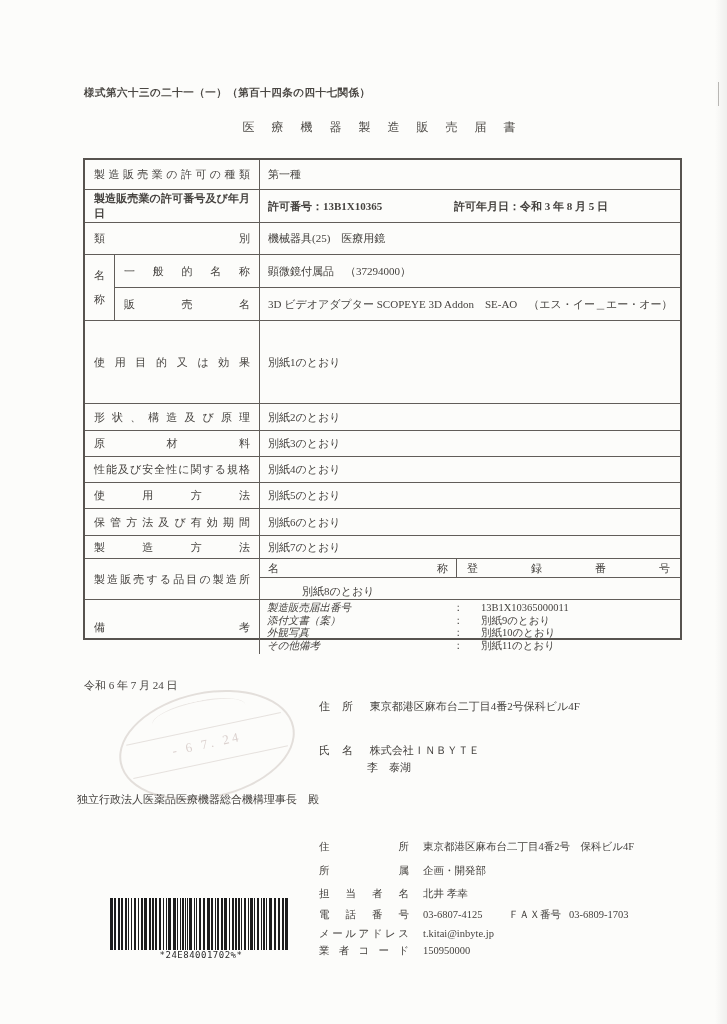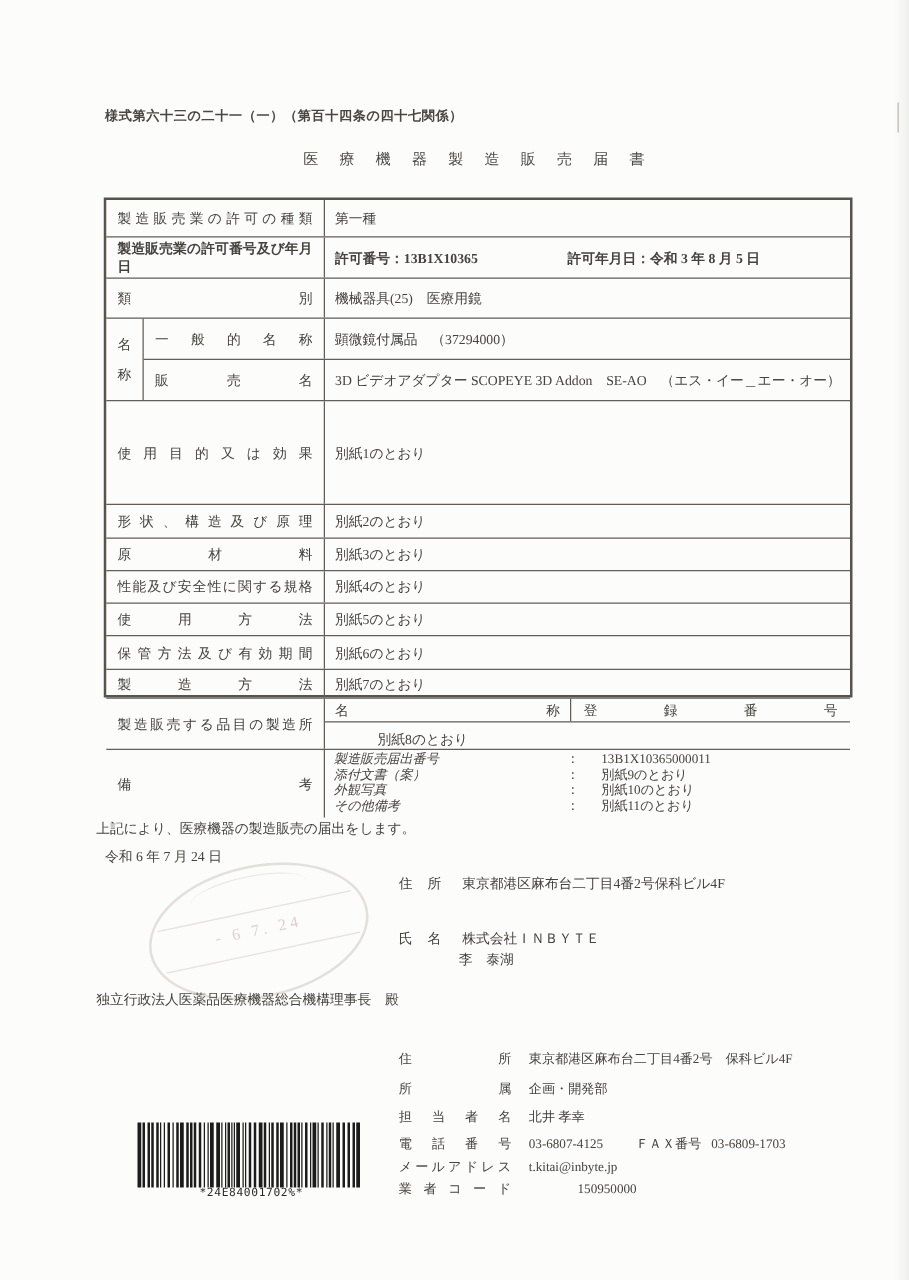--- a/index.html
+++ b/index.html
@@ -9,21 +9,21 @@
     font-family:"Liberation Serif","DejaVu Serif",serif;
     color:#45423f;font-size:11px;
   }
   .scan-edge-right{position:absolute;top:0;right:0;width:12px;height:100%;
     background:linear-gradient(to right,rgba(0,0,0,0),rgba(0,0,0,0.05));}
   .scan-mark{position:absolute;left:718px;top:82px;width:1px;height:24px;background:#b9b7b4;}
   .form-number{position:absolute;left:84px;top:86px;font-size:10.5px;font-weight:bold;color:#4a4743;letter-spacing:0.5px;text-align:center;}
   .doc-title{position:absolute;left:83px;top:119px;width:599px;text-align:center;
     font-size:12px;letter-spacing:7px;color:#4d4a46;}
   
-  .form-table{position:absolute;left:83px;top:158px;width:599px;height:400px;
+  .form-table{position:absolute;left:83px;top:158px;width:599px;height:482px;
     border:2px solid #57534f;box-sizing:border-box;display:flex;flex-direction:column;}
   .trow{display:flex;flex:none;box-sizing:border-box;}
   .trow + .trow{border-top:1px solid #615d59;}
   .hcell{width:175px;flex:none;border-right:1px solid #615d59;box-sizing:border-box;
     display:flex;align-items:center;padding:0 9px;}
   .hcell .lbl{width:100%;text-align:justify;text-align-last:justify;}
   .vcell{flex:1;display:flex;align-items:center;padding-left:8px;box-sizing:border-box;}
   .r1{height:29px;} .r2{height:33px;font-weight:bold;} .r3{height:32px;}
   .rname{height:66px;} .r5{height:83px;}
   .r6{height:27px;} .r7{height:26px;} .r8{height:26px;} .r9{height:26px;}
@@ -58,21 +58,21 @@
   .addr-line .jl{width:34px;margin-right:14px;}
   .name-line{position:absolute;left:319px;top:743px;font-size:11px;}
   .name-line .jl{width:34px;margin-right:14px;}
   .rep-line{position:absolute;left:367px;top:760px;font-size:11px;}
   .addressee{position:absolute;left:77px;top:792px;font-size:11px;}
   .contact{position:absolute;left:319px;top:831px;font-size:10.5px;}
   .crow{display:flex;align-items:baseline;}
   .crow .cl{width:90px;flex:none;text-align:justify;text-align-last:justify;margin-right:14px;}
   .crow .cv{white-space:nowrap;}
   .m1{margin-top:9px;} .m2{margin-top:10px;} .m3{margin-top:9px;}
-  .m4{margin-top:7px;} .m5{margin-top:5px;} .m6{margin-top:3px;gap:39px;}
+  .m4{margin-top:7px;} .m5{margin-top:5px;} .m6{margin-top:3px;}
   .fax{margin-left:26px;}
   
   .stamp{position:absolute;left:118px;top:692px;width:178px;height:106px;
     transform:rotate(-12deg);opacity:0.55;pointer-events:none;}
   .stamp-ring{position:absolute;inset:0;border:2px solid rgba(172,155,148,0.55);border-radius:50%;}
   .stamp-line{position:absolute;left:10px;right:10px;height:1px;background:rgba(172,155,148,0.5);}
   .stamp-line.top{top:36px;} .stamp-line.bottom{top:70px;}
   .stamp-date{position:absolute;left:0;right:0;top:44px;text-align:center;
     color:rgba(165,140,135,0.7);font-size:13px;letter-spacing:3px;}
   .stamp-arc{position:absolute;left:40px;top:8px;width:95px;height:26px;border-top:1.5px solid rgba(172,155,148,0.4);border-radius:50%;}
@@ -251,21 +251,20 @@
         </div>
         <div class="remark-line">
           <span class="rl">その他備考</span>
             <span class="rs">：</span>
             <span class="rv">別紙11のとおり</span>
         </div>
       </div>
     </div>
   </div>
 
-  <div class="declaration">上記により、医療機器の製造販売の届出をします。</div>
   <div class="submit-date">令和 6 年 7 月 24 日</div>
 
   <div class="stamp">
     <div class="stamp-ring"></div>
     <div class="stamp-arc"></div>
     <div class="stamp-line top"></div>
     <div class="stamp-date">- 6 7. 24</div>
     <div class="stamp-line bottom"></div>
   </div>
 

